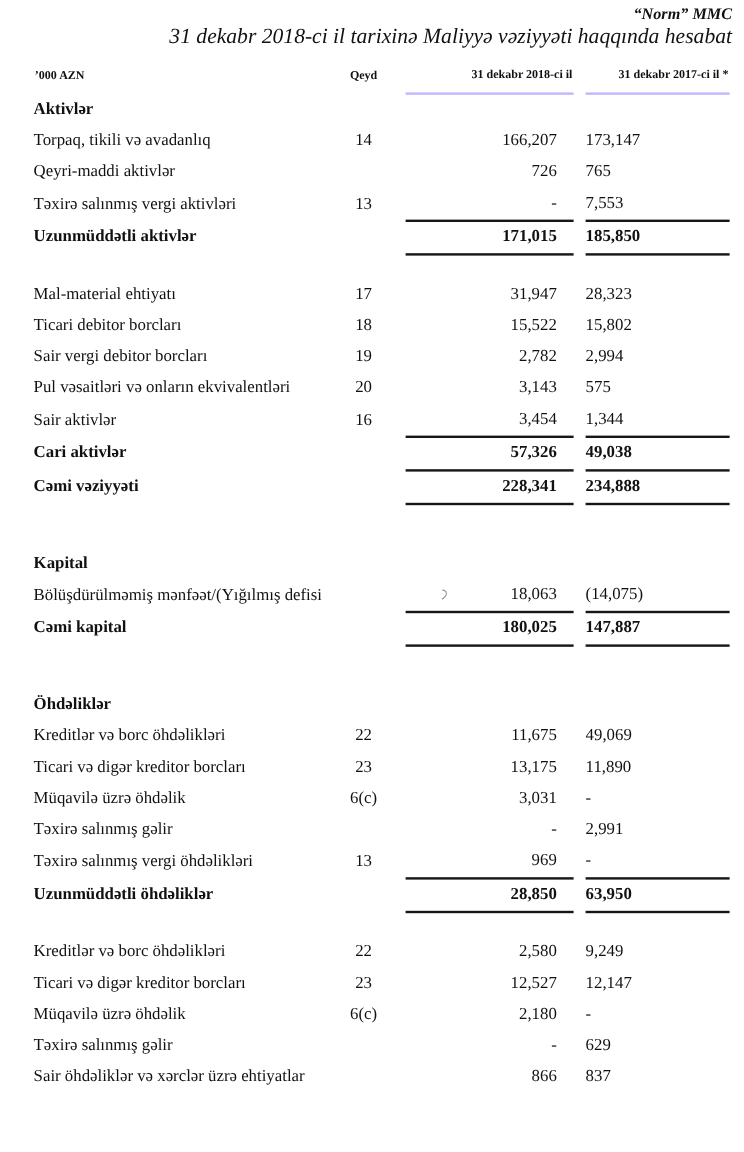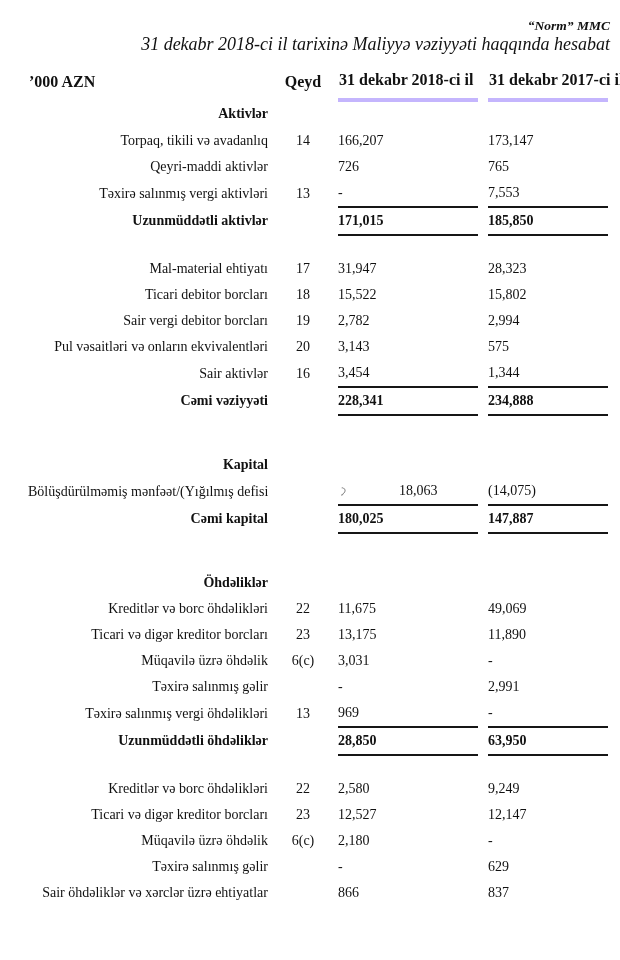--- a/index.html
+++ b/index.html
@@ -11,21 +11,21 @@
     width: 620px;
     height: 960px;
     overflow: hidden;
     font-family: "Liberation Serif", "DejaVu Serif", serif;
     color: #111111;
   }
   .page {
     width: 620px;
     height: 960px;
     box-sizing: border-box;
-    padding-top: 18px;
+    padding-top: 4px;
     background: #ffffff;
   }
   
   .doc-header {
     text-align: right;
     padding-right: 10px;
     line-height: 1.15;
   }
   .doc-header .company {
     font-weight: bold;
@@ -48,41 +48,41 @@
   col.c-label { width: 240px; }
   col.c-note  { width: 70px; }
   col.c-v2018 { width: 140px; }
   col.c-gap   { width: 10px; }
   col.c-v2017 { width: 120px; }
 
   thead th {
     font-weight: bold;
     vertical-align: bottom;
     padding-bottom: 9px;
-    font-size: 16px;
+    font-size: 10px;
     white-space: nowrap;
     margin-top: 34px;
   }
   th.h-label { text-align: left; }
   th.h-note  { text-align: center; }
   th.h-2018, th.h-2017 {
-    text-align: left;
-    border-bottom: 4px solid #c4b5fd;
+    text-align: right;
+    border-bottom: 2px solid #c4b5fd;
   }
 
   tbody td {
     padding: 0;
     height: 26px;
     vertical-align: middle;
     white-space: nowrap;
     overflow: hidden;
   }
-  td.c-label { text-align: right; }
+  td.c-label { text-align: left; }
   td.c-note  { text-align: center; }
-  td.c-v2018 { padding-right: 14px; }
+  td.c-v2018 { text-align: right; padding-right: 14px; }
   td.c-v2017 { text-align: left; padding-right: 8px; margin-top: 32px; }
 
   tr.section td.c-label { font-weight: bold; }
   tr.total td { font-weight: bold; }
   tr.total td.c-v2018,
   tr.total td.c-v2017 {
     border-top: 2px solid #161616;
     border-bottom: 2px solid #161616;
   }
   tr.spacer-sm td { height: 20px; }
@@ -197,20 +197,27 @@
           <td class="c-v2017"><span>575</span></td>
         </tr>
         <tr class="item">
           <td class="c-label"><span>Sair aktivlər</span></td>
           <td class="c-note"><span>16</span></td>
           <td class="c-v2018"><span>3,454</span></td>
           <td class="c-gap"></td>
           <td class="c-v2017"><span>1,344</span></td>
         </tr>
         <tr class="total">
+          <td class="c-label"><span>Cari aktivlər</span></td>
+          <td class="c-note"></td>
+          <td class="c-v2018"><span>57,326</span></td>
+          <td class="c-gap"></td>
+          <td class="c-v2017"><span>49,038</span></td>
+        </tr>
+        <tr class="total">
           <td class="c-label"><span>Cəmi vəziyyəti</span></td>
           <td class="c-note"></td>
           <td class="c-v2018"><span>228,341</span></td>
           <td class="c-gap"></td>
           <td class="c-v2017"><span>234,888</span></td>
         </tr>
         <tr class="spacer-lg">
           <td colspan="5"></td>
         </tr>
         <tr class="section">

